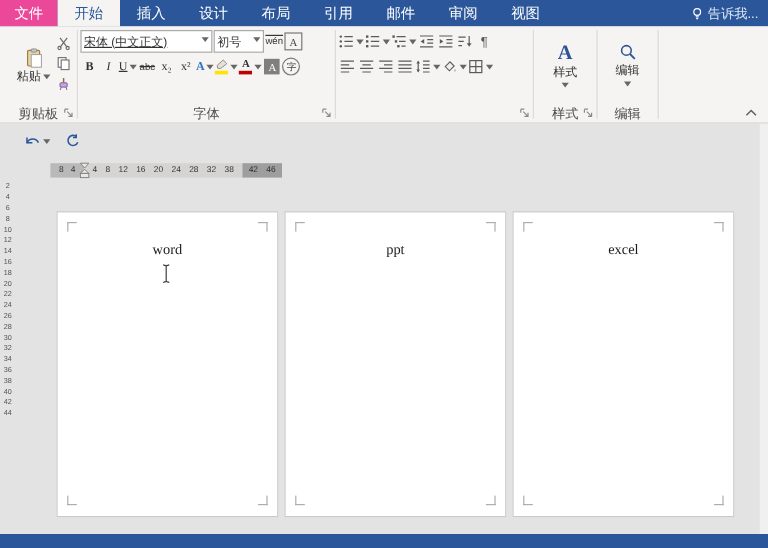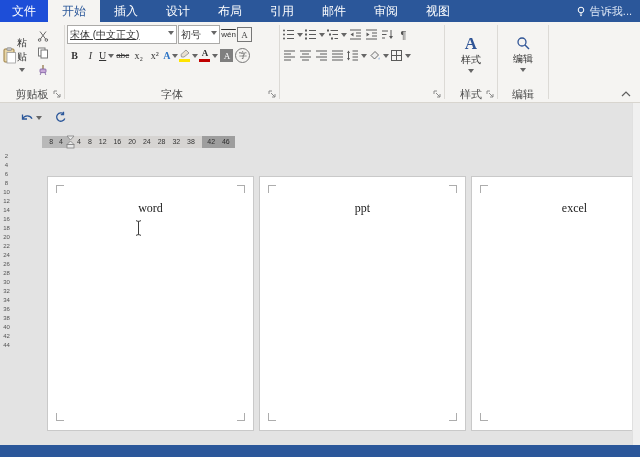--- a/index.html
+++ b/index.html
@@ -6,39 +6,39 @@
   body{
     width:640px;height:457px;position:relative;overflow:hidden;
     font-family:"Liberation Sans","DejaVu Sans",sans-serif;
     background:#e3e3e3;-webkit-font-smoothing:antialiased;
   }
   svg{display:block}
   
   #tabbar{position:absolute;top:0;left:0;right:0;height:22px;background:#2b579a;
     display:flex;align-items:stretch;color:#fff;font-size:12px;white-space:nowrap;}
   .tab{display:flex;align-items:center;padding:0 14px;cursor:default;}
-  .tab.file{padding:0 12px;background:#1d4ed8;}
+  .tab.file{padding:0 12px;background:#ec4899;}
   .tab.active{background:#f5f4f2;color:#2b579a;}
   .tab-right{margin-left:auto;display:flex;align-items:center;font-size:11px;padding-right:8px;gap:14px;}
   .tellme{display:flex;align-items:center;gap:4px;color:#dce6f5;}
   
   #ribbon{position:absolute;top:22px;left:0;right:0;height:80px;background:#f5f4f2;
     border-bottom:1px solid #d8d5cf;display:flex;}
   .group{position:relative;display:flex;flex-direction:column;padding:2px 2px 0 2px;}
   .group-content{flex:1;}
   .group-label{height:15px;display:flex;align-items:center;justify-content:center;
     font-size:11px;color:#4d4d4d;}
   .launcher{position:absolute;right:2px;bottom:3px;width:9px;height:9px;}
   .sep{width:1px;background:#dcdad6;margin:3px 0;}
   .dd::after{content:"";display:inline-block;width:0;height:0;border:3px solid transparent;
     border-top:4px solid #666;margin-left:2px;transform:translateY(2px);}
   .tri-down{width:0;height:0;border:3px solid transparent;border-top:4px solid #666;margin-top:1px;}
   
   .clip-content{display:flex;height:100%;}
-  .paste-btn{width:32px;display:flex;flex-direction:row;align-items:center;justify-content:center;font-size:10px;color:#333;}
+  .paste-btn{width:32px;display:flex;flex-direction:column;align-items:center;justify-content:center;font-size:10px;color:#333;margin-left:10px;}
   .mini-col{display:flex;flex-direction:column;gap:3px;padding-top:5px;}
   .mini-btn{width:18px;height:14px;display:flex;align-items:center;justify-content:center;}
   
   .rowline{display:flex;align-items:center;height:21px;gap:1px;}
   .combo{height:17px;border:1px solid #abaaa8;background:#fff;display:flex;align-items:center;
     font-size:10px;color:#333;padding:0 2px;justify-content:space-between;}
   .combo .tri-down{margin:0 0 0 2px;}
   .btn{min-width:15px;height:17px;display:flex;align-items:center;justify-content:center;
     font-size:10px;color:#333;}
   .serif{font-family:"Liberation Serif","DejaVu Serif",serif;}
@@ -65,21 +65,21 @@
   .qat-btn{display:flex;align-items:center;}
   .hruler{position:absolute;top:33px;left:42px;width:193px;height:12px;display:flex;
     font-size:7px;color:#333;line-height:12px;text-align:center;}
   .hruler .rl{width:28px;background:#b9b9b9;word-spacing:4px;}
   .hruler .rm{flex:1;background:#d6d4d2;word-spacing:5px;}
   .hruler .rr{width:33px;background:#9e9e9e;word-spacing:5px;color:#2d2d2d;}
   .indent-marker{position:absolute;left:24px;top:-1px;}
   .vruler{position:absolute;top:49px;left:1px;width:11px;font-size:6px;line-height:9px;
     color:#555;text-align:center;white-space:pre-line;}
   .pages{position:absolute;left:47px;top:73px;display:flex;gap:5px;}
-  .page{width:207px;height:255px;background:#fff;border:1px solid #c9c9c9;position:relative;box-sizing:border-box;}
+  .page{width:185px;height:255px;background:#fff;border:1px solid #c9c9c9;position:relative;box-sizing:border-box;}
   .crop{position:absolute;width:7px;height:7px;border:0 solid #adadad;}
   .crop.tl{left:8px;top:8px;border-left-width:1px;border-top-width:1px;}
   .crop.tr{right:8px;top:8px;border-right-width:1px;border-top-width:1px;}
   .crop.bl{left:8px;bottom:9px;border-left-width:1px;border-bottom-width:1px;}
   .crop.br{right:8px;bottom:9px;border-right-width:1px;border-bottom-width:1px;}
   .page-title{margin-top:24px;text-align:center;font-size:12px;color:#1c1c1c;
     font-family:"Liberation Serif","DejaVu Serif",serif;}
   .ibeam{position:absolute;left:86px;top:42px;}
   .scrollbar{position:absolute;top:0;bottom:0;right:0;width:7px;background:#f0f0f0;border-left:1px solid #e0e0e0;}
   

